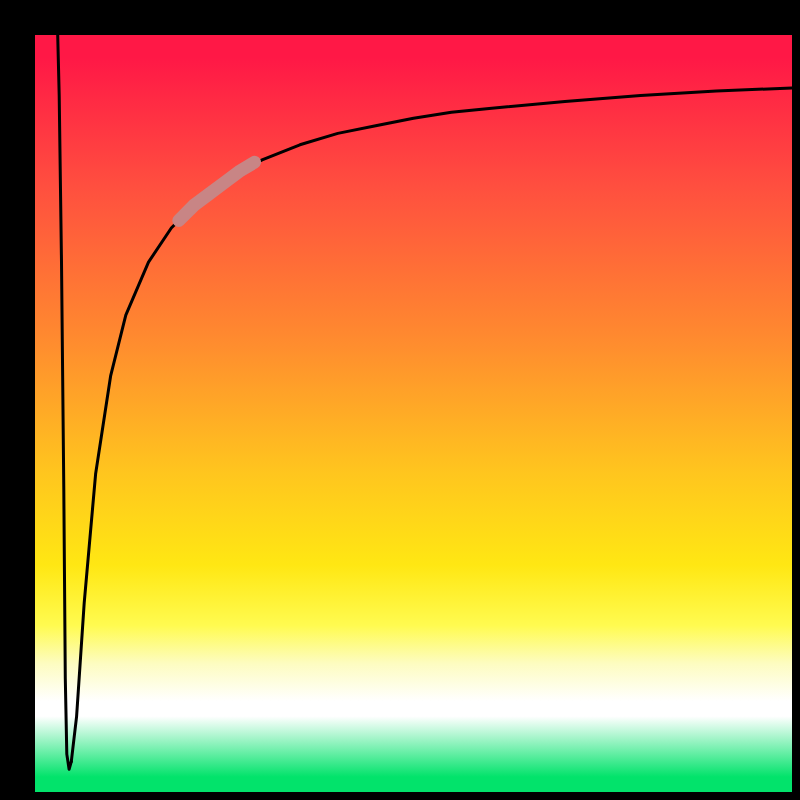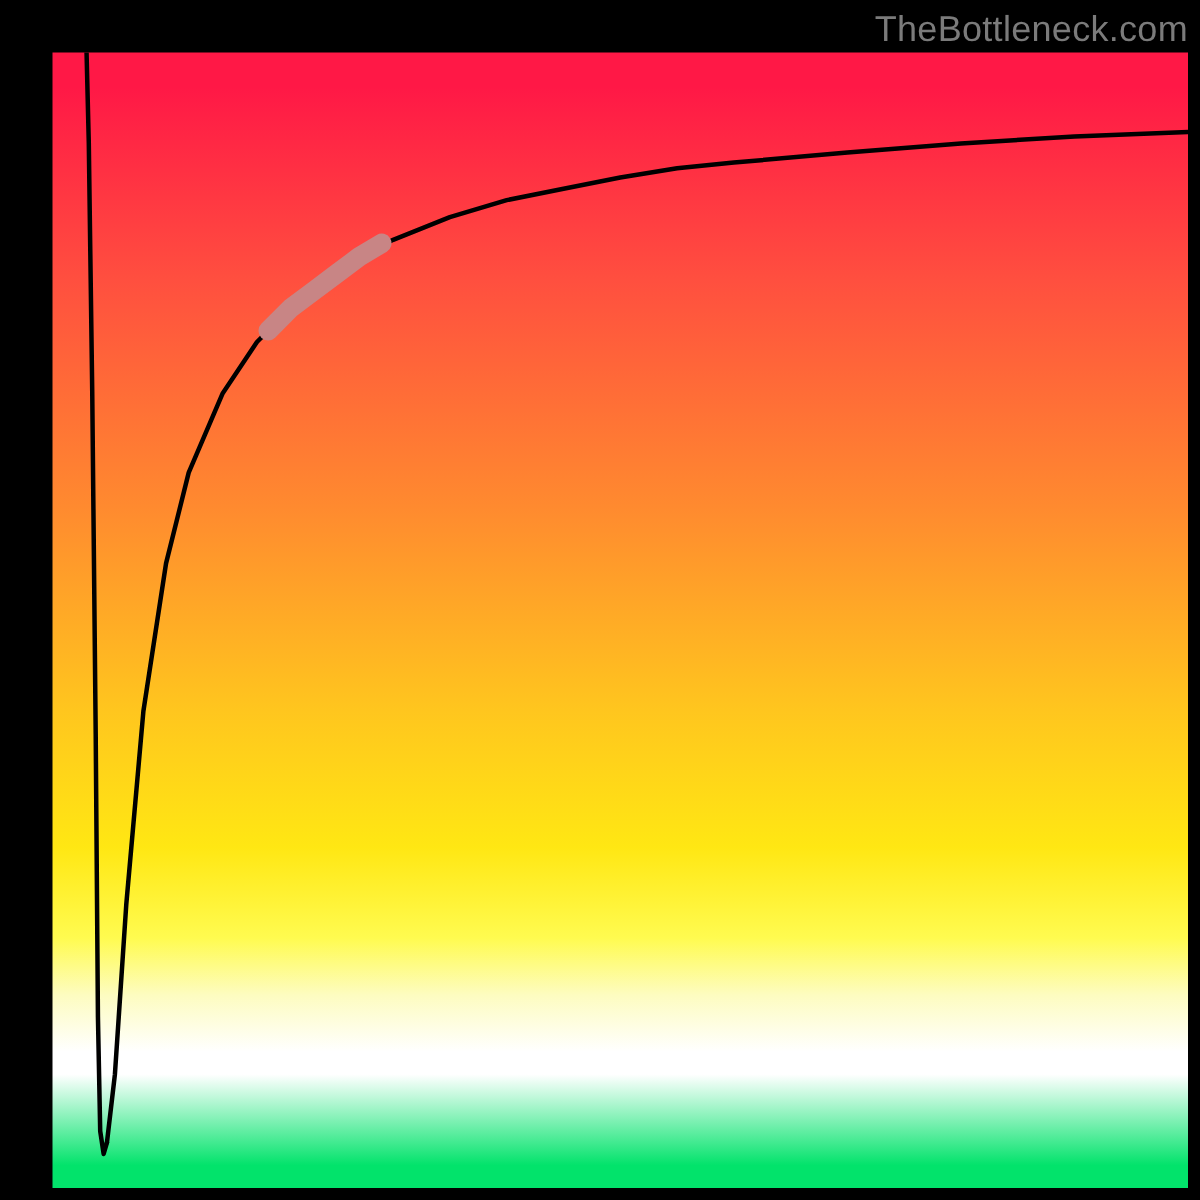--- a/index.html
+++ b/index.html
@@ -61,14 +61,13 @@
 <div class="frame">
 
   <div class="plot-area"></div>
 
   <svg class="svg-lines" viewBox="0 0 757 757" preserveAspectRatio="none">
     <polyline id="spike-line" fill="none" stroke="#000000" stroke-width="3" stroke-linejoin="round" stroke-linecap="round" points="22.7,0.0 24.2,60.6 26.5,227.1 28.8,454.2 30.3,643.5 31.8,719.1 34.1,734.3 36.3,726.7"></polyline>
     <polyline id="rise-line" fill="none" stroke="#000000" stroke-width="3" stroke-linejoin="round" stroke-linecap="round" points="36.3,726.7 41.6,681.3 49.2,567.8 60.6,439.1 75.7,340.6 90.8,280.1 113.5,227.1 136.3,193.0 159.0,170.3 181.7,151.4 204.4,136.3 227.1,124.9 264.9,109.8 302.8,98.4 340.7,90.8 378.5,83.3 416.4,77.2 454.2,73.4 529.9,66.6 605.6,60.6 681.3,56.0 757.0,53.0"></polyline>
     <polyline id="highlight-line" fill="none" stroke="#c88585" stroke-width="13" stroke-linecap="round" points="143.8,185.5 159.0,170.3 174.1,159.0 189.3,147.6 204.4,136.3 219.5,127.2"></polyline>
   </svg>
 
-  <div class="watermark">TheBottleneck.com</div>
 </div>
 
 </body></html>

